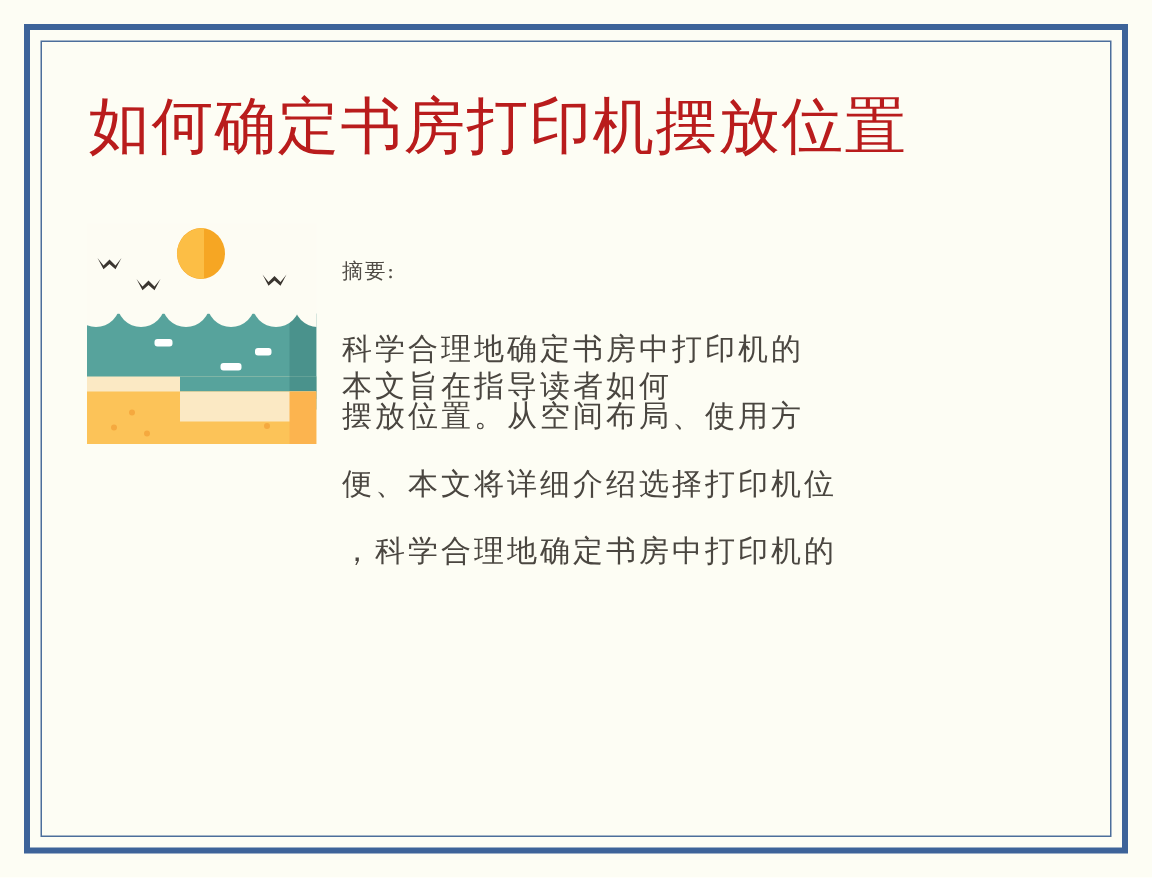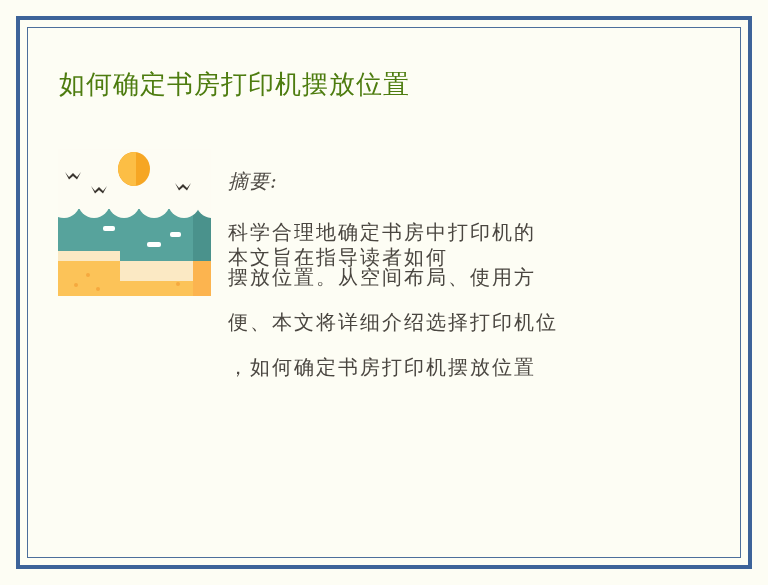--- a/index.html
+++ b/index.html
@@ -51,23 +51,23 @@
     width: 712px;
     height: 529px;
     background: #fdfdf4;
     box-sizing: border-box;
   }
 
   .title {
     position: absolute;
     left: 31px;
     top: 32px;
-    font-size: 26px;
+    font-size: 41px;
     line-height: 48px;
-    color: #4d7c0f;
+    color: #b91c1c;
     letter-spacing: 1px;
     font-weight: 400;
     white-space: nowrap;
     font-family: "Liberation Sans", "DejaVu Sans", sans-serif;
   }
 
   
   .illustration {
     position: absolute;
     left: 30px;
@@ -222,22 +222,21 @@
 
   
   .abstract {
     position: absolute;
     left: 200px;
     top: 140px;
     width: 420px;
   }
   .abstract-label {
     font-family: "DejaVu Serif", serif;
-    font-style: italic;
-    font-size: 20px;
+    font-size: 14px;
     line-height: 26px;
     color: #4f4b45;
     letter-spacing: 1px;
   }
   .abstract-body {
     position: relative;
     margin-top: 16px;
     font-family: "DejaVu Serif", serif;
     font-size: 20px;
     line-height: 45px;
@@ -333,18 +332,18 @@
     <div class="abstract">
       <div class="abstract-label">摘要:</div>
 
       <div class="abstract-body">
         <div class="overlap-wrap">
           <div class="overlap-line">科学合理地确定书房中打印机的</div>
           <div class="overlap-line shift">本文旨在指导读者如何</div>
         </div>
         <div class="abstract-line">摆放位置。从空间布局、使用方</div>
         <div class="abstract-line">便、本文将详细介绍选择打印机位</div>
-        <div class="abstract-line">，如何确定书房打印机摆放位置</div>
+        <div class="abstract-line">，科学合理地确定书房中打印机的</div>
       </div>
     </div>
 
   </div>
 </div>
 
 </body></html>

